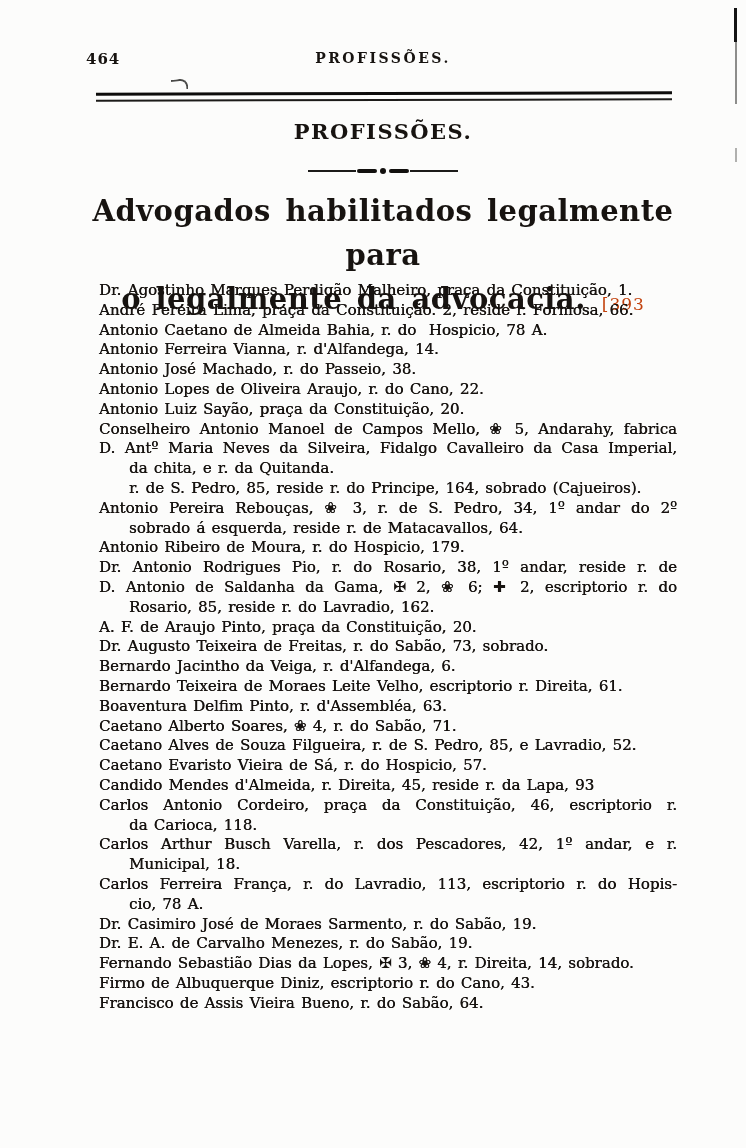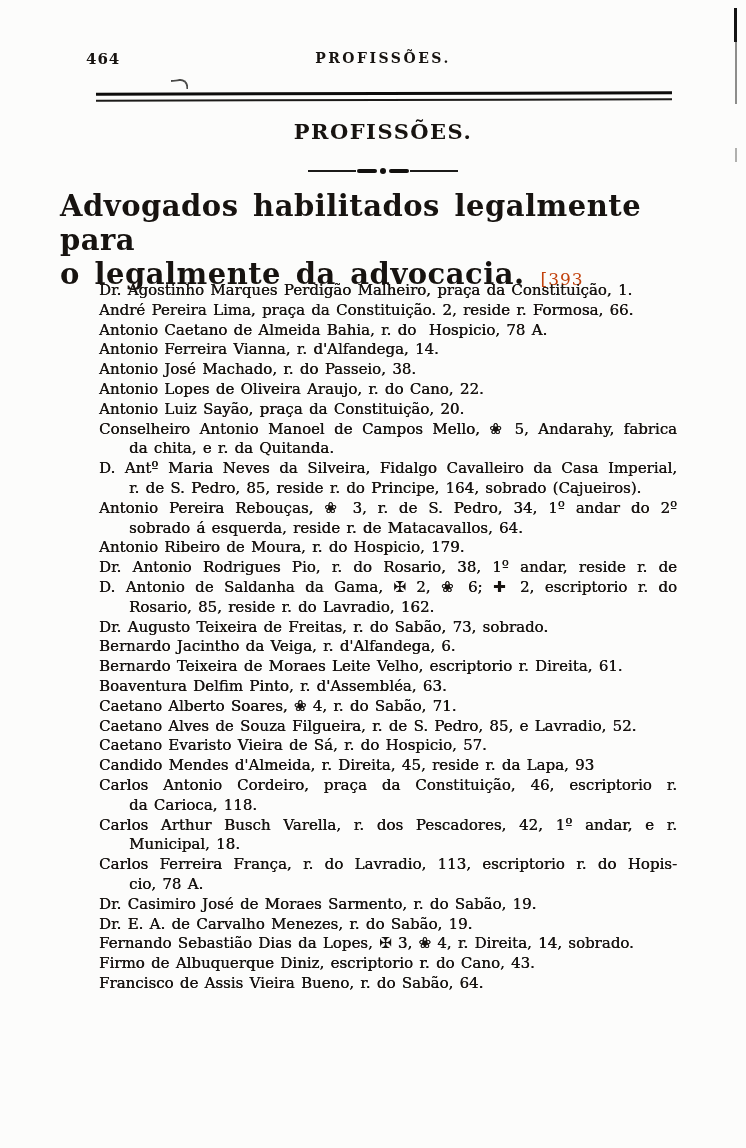--- a/index.html
+++ b/index.html
@@ -37,21 +37,22 @@
   }
   .ornament{
     position:absolute;left:308px;top:166px;width:150px;height:10px;
     display:flex;align-items:center;justify-content:center;
   }
   .orn-line{flex:1;height:2px;background:#1c1b19;}
   .orn-dash{width:20px;height:4px;background:#12100e;border-radius:2px;margin:0 1px;}
   .orn-dot{width:6px;height:6px;background:#12100e;border-radius:50%;margin:0 2px;}
   .title{
     position:absolute;left:60px;top:189px;width:646px;
-    font-weight:bold;font-size:29px;line-height:34px;
+    text-align:center;
+    font-weight:bold;font-size:29px;line-height:44px;
     letter-spacing:0.5px;word-spacing:4px;
   }
   .title .ref{
     font-size:17px;font-weight:normal;letter-spacing:1px;word-spacing:0;
     margin-left:16px;position:relative;top:1px;color:#c2410c;
   }
   .list{
     position:absolute;left:99px;top:281px;width:578px;
   }
   .line{
@@ -95,29 +96,30 @@
 
   <div class="list">
       <div class="line">Dr. Agostinho Marques Perdigão Malheiro, praça da Constituição, 1.</div>
       <div class="line">André Pereira Lima, praça da Constituição. 2, reside r. Formosa, 66.</div>
       <div class="line">Antonio Caetano de Almeida Bahia, r. do  Hospicio, 78 A.</div>
       <div class="line">Antonio Ferreira Vianna, r. d'Alfandega, 14.</div>
       <div class="line">Antonio José Machado, r. do Passeio, 38.</div>
       <div class="line">Antonio Lopes de Oliveira Araujo, r. do Cano, 22.</div>
       <div class="line">Antonio Luiz Sayão, praça da Constituição, 20.</div>
       <div class="line just">Conselheiro Antonio Manoel de Campos Mello, ❀ 5, Andarahy, fabrica</div>
+      <div class="line just">D. Antº Maria Neves da Silveira, Fidalgo Cavalleiro da Casa Imperial,</div>
       <div class="line cont">da chita, e r. da Quitanda.</div>
-      <div class="line just">D. Antº Maria Neves da Silveira, Fidalgo Cavalleiro da Casa Imperial,</div>
       <div class="line cont">r. de S. Pedro, 85, reside r. do Principe, 164, sobrado (Cajueiros).</div>
       <div class="line just">Antonio Pereira Rebouças, ❀ 3, r. de S. Pedro, 34, 1º andar do 2º</div>
       <div class="line cont">sobrado á esquerda, reside r. de Matacavallos, 64.</div>
       <div class="line">Antonio Ribeiro de Moura, r. do Hospicio, 179.</div>
       <div class="line just">Dr. Antonio Rodrigues Pio, r. do Rosario, 38, 1º andar, reside r. de</div>
       <div class="line just">D. Antonio de Saldanha da Gama, ✠ 2, ❀ 6; ✚ 2, escriptorio r. do</div>
       <div class="line cont">Rosario, 85, reside r. do Lavradio, 162.</div>
+      <div class="line">A. F. de Araujo Pinto, praça da Constituição, 20.</div>
       <div class="line">Dr. Augusto Teixeira de Freitas, r. do Sabão, 73, sobrado.</div>
       <div class="line">Bernardo Jacintho da Veiga, r. d'Alfandega, 6.</div>
       <div class="line">Bernardo Teixeira de Moraes Leite Velho, escriptorio r. Direita, 61.</div>
       <div class="line">Boaventura Delfim Pinto, r. d'Assembléa, 63.</div>
       <div class="line">Caetano Alberto Soares, ❀ 4, r. do Sabão, 71.</div>
       <div class="line">Caetano Alves de Souza Filgueira, r. de S. Pedro, 85, e Lavradio, 52.</div>
       <div class="line">Caetano Evaristo Vieira de Sá, r. do Hospicio, 57.</div>
       <div class="line">Candido Mendes d'Almeida, r. Direita, 45, reside r. da Lapa, 93</div>
       <div class="line just">Carlos Antonio Cordeiro, praça da Constituição, 46, escriptorio r.</div>
       <div class="line cont">da Carioca, 118.</div>

